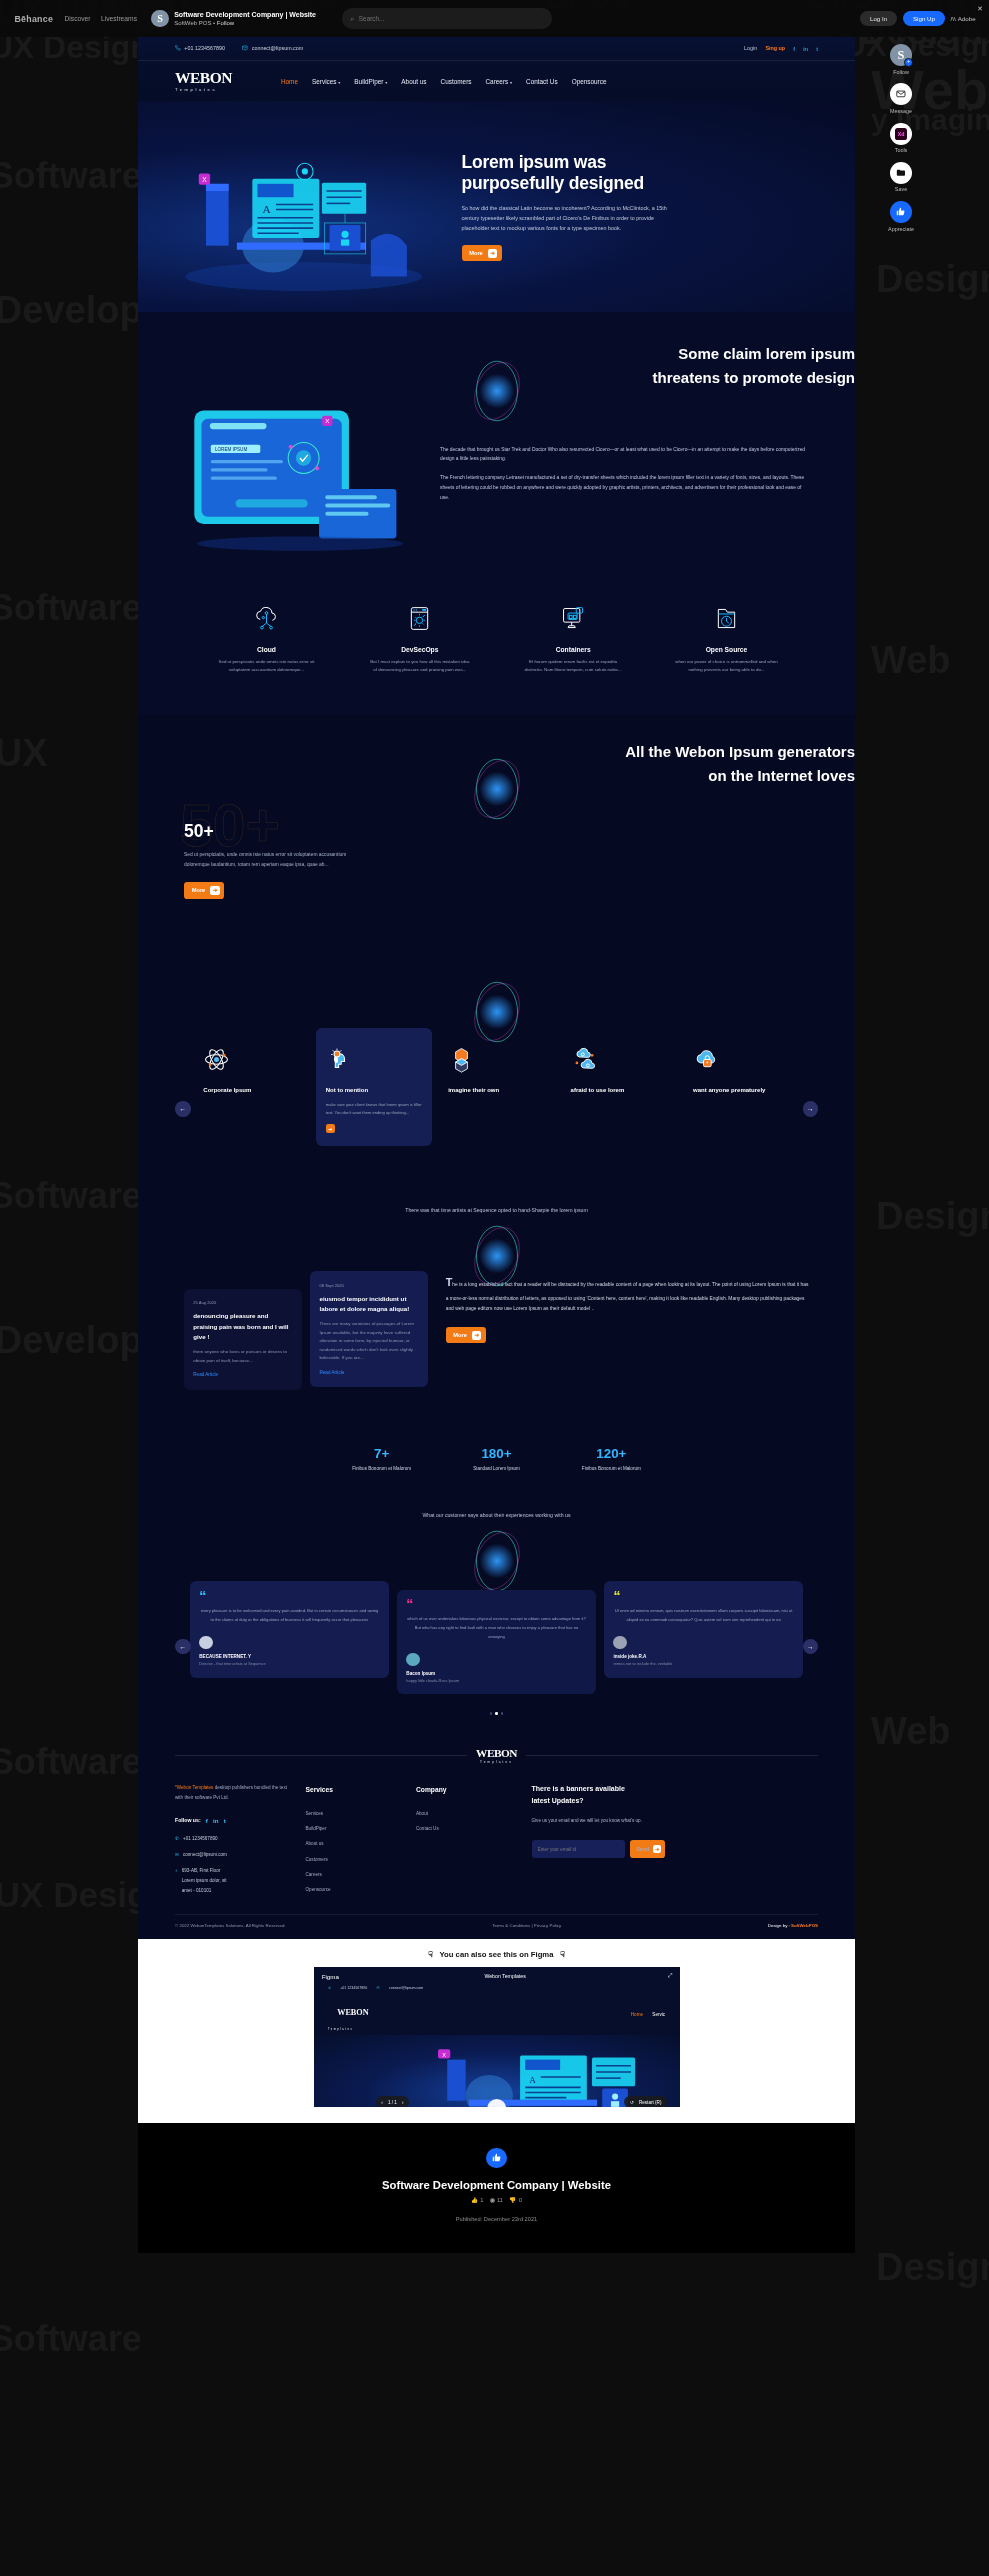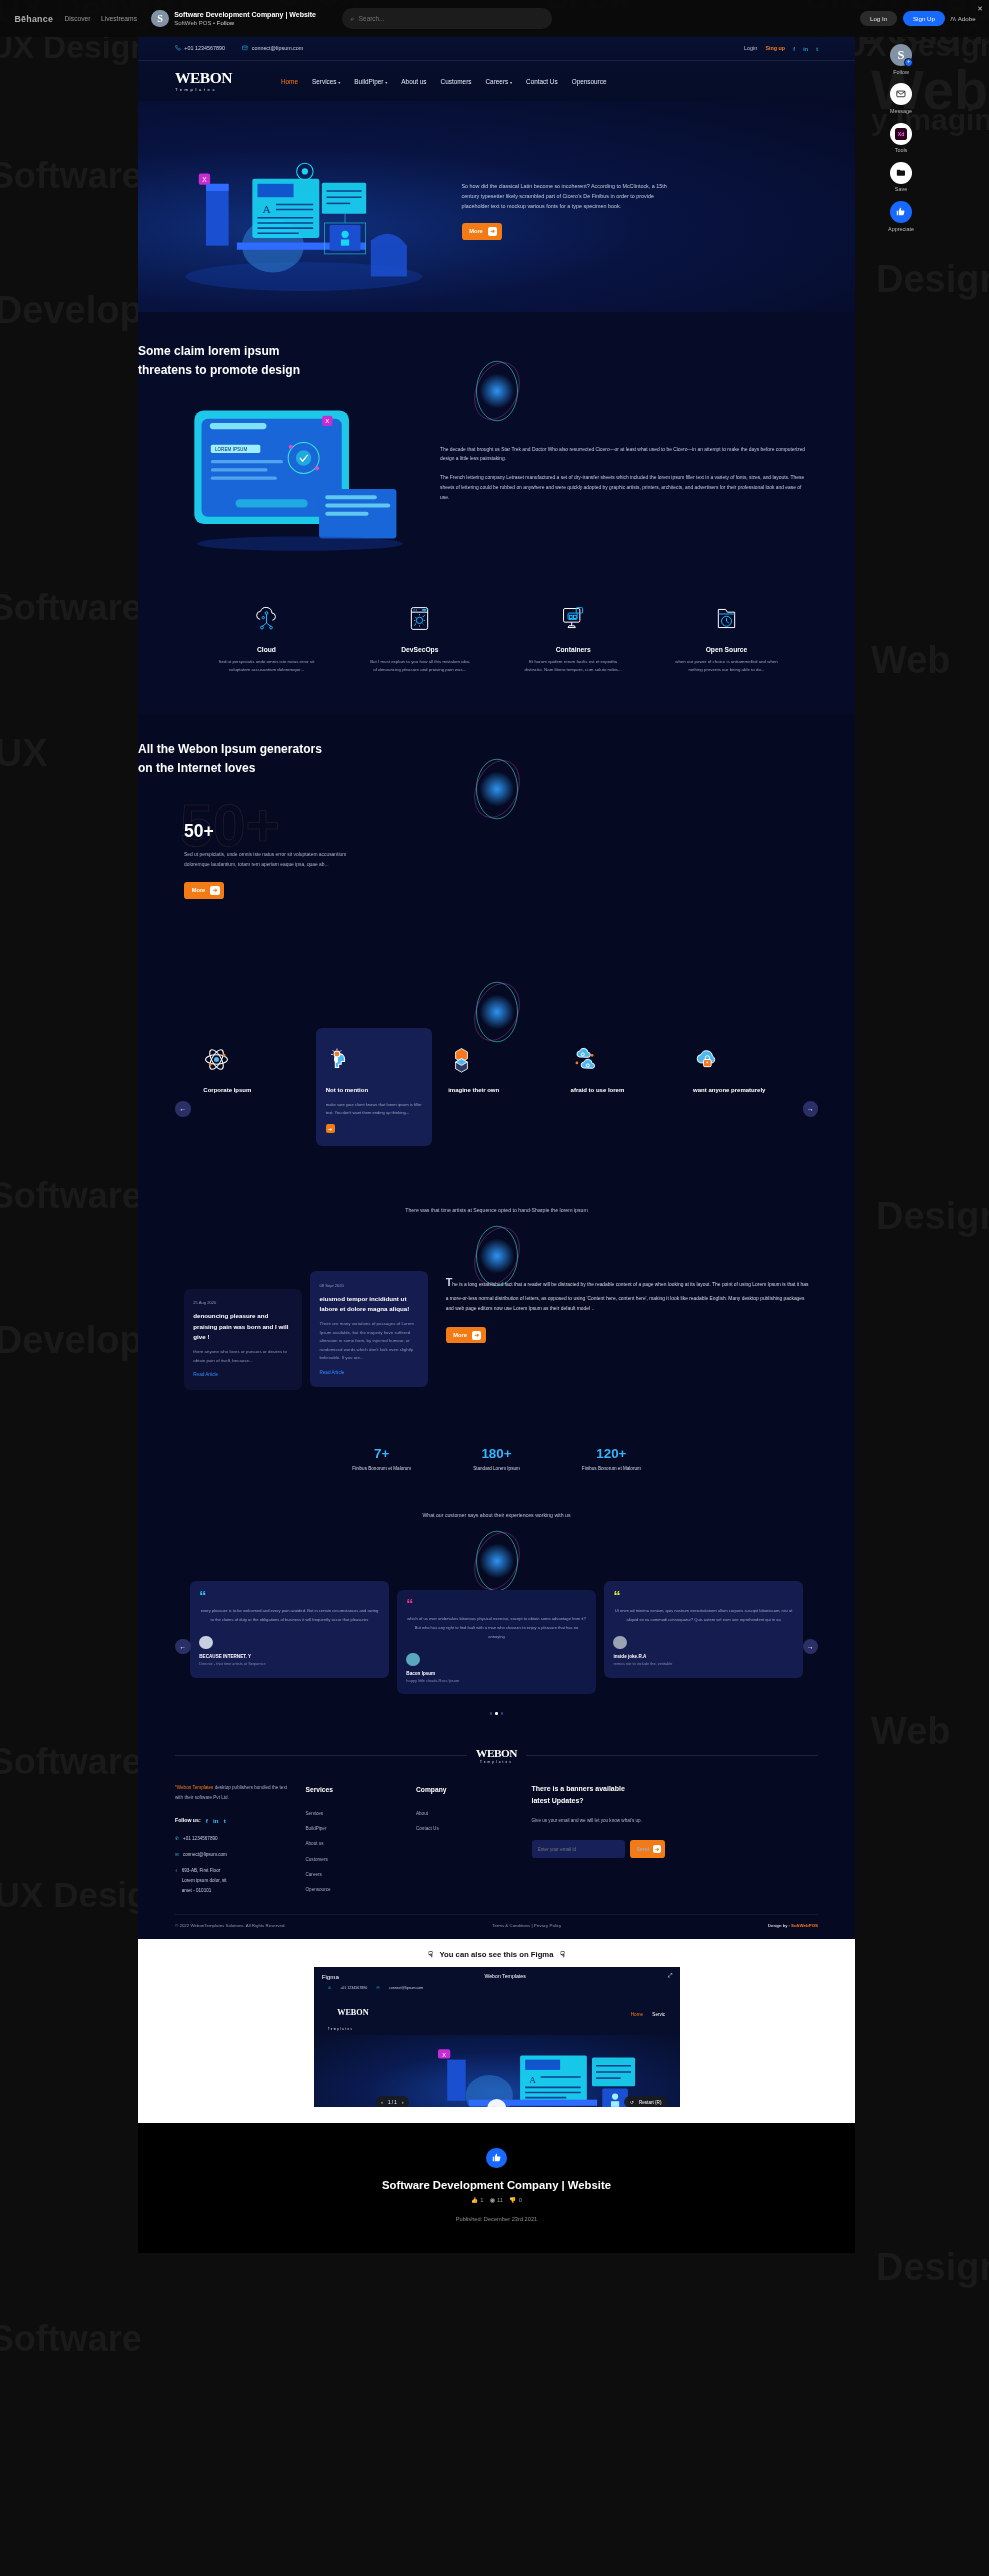--- a/index.html
+++ b/index.html
@@ -67,21 +67,21 @@
   .hero-copy{margin-left:18.5px;width:268px;}
   .hero-copy h1{font-size:17.5px;line-height:1.25;font-weight:bold;letter-spacing:-0.2px;}
   .hero-copy p{font-size:5.4px;color:#c2cade;line-height:1.85;margin-top:7.2px;width:216px;}
   .btn-more{margin-top:12.4px;display:inline-flex;align-items:center;gap:5.2px;background:#f37b16;border-radius:3.1px;padding:3.6px 4.6px 3.6px 7.7px;font-size:5.7px;font-weight:bold;color:#fff;}
   .btn-more .sq{width:9.3px;height:9.3px;border-radius:2.1px;background:#fff;color:#f37b16;display:flex;align-items:center;justify-content:center;font-size:5.7px;}
 
   
   .dark{background:#060b28;}
   .darker{background:#050a22;}
   .orb{position:absolute;left:50%;transform:translateX(-50%);width:77px;height:98px;pointer-events:none;}
-  .sec-title{position:relative;text-align:left;font-size:12px;font-weight:bold;line-height:1.6;z-index:3;}
+  .sec-title{position:relative;text-align:right;font-size:15px;font-weight:bold;line-height:1.6;z-index:3;}
   .sec-sub{position:relative;text-align:center;font-size:5.2px;color:#b9c2d9;margin-top:4.1px;z-index:3;}
 
   
   .twocol{display:flex;gap:24px;align-items:center;padding:5.2px 46px 36px;}
   .phone-art{width:232px;height:155px;position:relative;flex:0 0 auto;}
   .twocol .txt{font-size:4.9px;color:#c3cbdf;line-height:2;}
   .twocol .txt p+p{margin-top:9.3px;}
 
   
   .feats{display:flex;justify-content:space-between;padding:12.4px 77px 40px;}
@@ -379,20 +379,24 @@
         <g stroke="#19d6f5" stroke-width="1.4" fill="none" opacity=".8">
           <rect x="290" y="196" width="80" height="60"></rect>
             <line x1="330" y1="178" x2="330" y2="196"></line>
         </g>
         <path d="M380 230 q40 -30 70 10 l0 60 -70 0z" fill="#1b4fd1" opacity=".85"></path>
         <circle cx="252" cy="96" r="16" fill="none" stroke="#19d6f5" stroke-width="2"></circle>
         <circle cx="252" cy="96" r="6" fill="#19d6f5"></circle>
       </svg>
     </div>
     <div class="hero-copy">
+      <h1>
+        <span>Lorem ipsum was</span><br>
+        <span>purposefully designed</span>
+      </h1>
       <p>So how did the classical Latin become so incoherent? According to McClintock, a 15th century typesetter likely scrambled part of Cicero's De Finibus in order to provide placeholder text to mockup various fonts for a type specimen book.</p>
       <div class="btn-more">
         <span>More</span>
         <span class="sq">➔</span>
       </div>
     </div>
   </div>
 
   <div class="sec dark" style="padding-top:30px;">
     <div style="position:relative;height:49px;">

